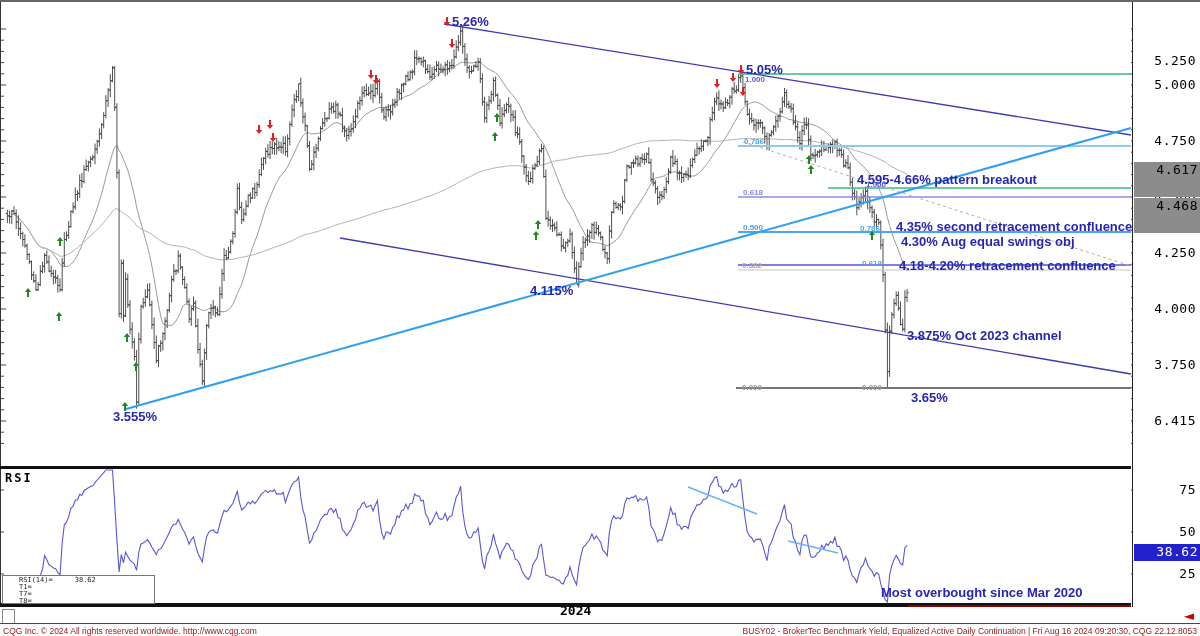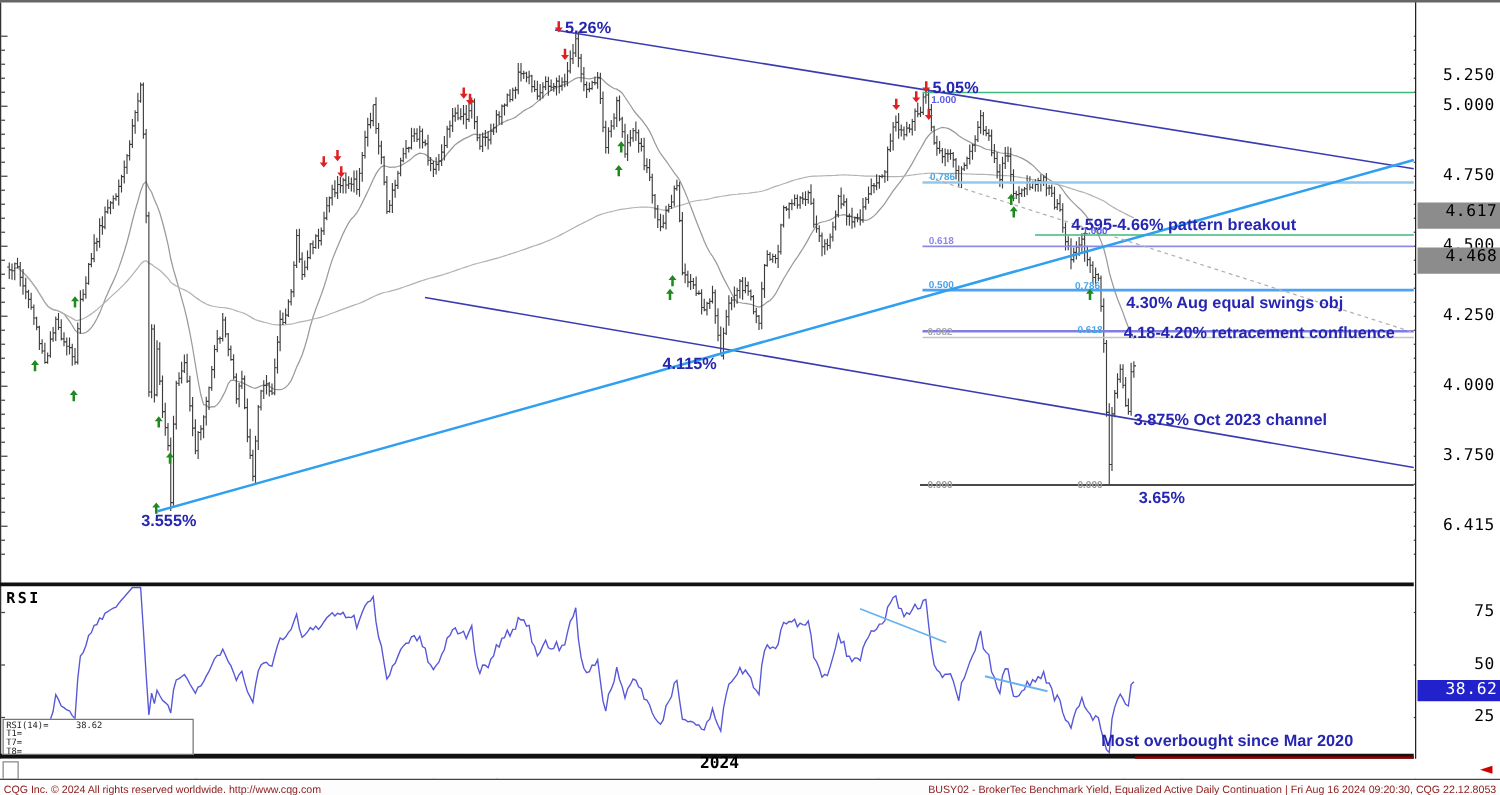--- a/index.html
+++ b/index.html
@@ -8,21 +8,21 @@
   #chart-svg{position:absolute;left:0;top:0;z-index:1;}
   .layer{position:absolute;left:0;top:0;width:1200px;height:636px;z-index:3;pointer-events:none;}
   .annot{position:absolute;font-family:"Liberation Sans",sans-serif;font-size:13px;font-weight:600;
          color:#2626b2;white-space:nowrap;}
   .fiblabel{position:absolute;font-family:"Liberation Sans",sans-serif;font-size:8px;font-weight:600;
          white-space:nowrap;}
   #right-axis{position:absolute;left:1132px;top:0;width:68px;height:623px;background:#ffffff;z-index:2;
          border-left:1px solid #222;}
   .plabel{position:absolute;left:1138px;width:58px;text-align:right;z-index:3;
           font-family:"DejaVu Sans Mono",monospace;font-size:13px;color:#000;letter-spacing:0.5px;}
-  .pbox{position:absolute;left:1134px;width:66px;height:21px;z-index:4;background:#8c8c8c;color:#000;
+  .pbox{position:absolute;left:1134px;width:66px;height:35px;z-index:4;background:#8c8c8c;color:#000;
         font-family:"DejaVu Sans Mono",monospace;font-size:13px;text-align:right;letter-spacing:0.5px;
         line-height:16px;padding-right:2px;box-sizing:border-box;}
   #rsi-value-box{position:absolute;left:1134px;width:66px;height:17px;z-index:4;background:#2222cc;color:#fff;
         font-family:"DejaVu Sans Mono",monospace;font-size:13px;text-align:right;letter-spacing:0.5px;
         line-height:16px;padding-right:2px;box-sizing:border-box;}
   #top-border{position:absolute;left:0;top:0;width:1200px;height:2px;background:#666;z-index:5;}
   #left-border{position:absolute;left:0;top:2px;width:1px;height:621px;background:#333;z-index:5;}
   #panel-divider{position:absolute;left:0;top:466px;width:1131px;height:3px;background:#111;z-index:5;}
   #rsi-bottom{position:absolute;left:0;top:603px;width:1131px;height:4px;background:#111;z-index:5;}
   #future-red-line{position:absolute;top:605px;height:2px;background:#8b0000;z-index:6;}
@@ -37,21 +37,21 @@
           font-family:"DejaVu Sans",sans-serif;}
   #status-bar{position:absolute;left:0;top:623px;width:1200px;height:13px;background:#fdfdfd;
           border-top:1px solid #444;z-index:6;font-family:"Liberation Sans",sans-serif;font-size:8.5px;
           color:#8a1a1a;}
   #status-left{position:absolute;left:3px;top:2px;}
   #status-right{position:absolute;right:3px;top:2px;}
   #rsi-title{position:absolute;left:5px;top:471px;font-family:"DejaVu Sans Mono",monospace;
           font-weight:700;font-size:12px;letter-spacing:2px;color:#000;z-index:6;}
   #rsi-legend{position:absolute;left:2px;top:575px;width:153px;height:29px;border:1px solid #777;
           background:#fff;z-index:6;font-family:"DejaVu Sans Mono",monospace;font-size:7px;color:#222;
-          line-height:7px;padding:1px 2px;box-sizing:border-box;}
+          line-height:7px;padding:1px 16px;box-sizing:border-box;}
   .legrow{height:7px;}
   .legval{margin-left:22px;}
 </style>
 </head>
 <body>
 
 <div id="app">
   <svg id="chart-svg" width="1200" height="636">
       <path d="M11.8 214.5L14 214.2L16.2 215.8L18.4 217.9L20.6 220.1L22.8 222.6L24.9 225.1L27.1 228.1L29.3 231.1L31.5 234.8L33.7 238.3L35.9 242L38.1 244.8L40.3 246.5L42.5 247.7L44.6 248.1L46.8 248.8L49 249.9L51.2 251.1L53.4 254L55.6 256.9L57.8 260.4L60 264.1L62.2 266L64.3 266.5L66.5 266.6L68.7 266L70.9 264.4L73.1 262.1L75.3 258.9L77.5 255L79.7 250.3L81.9 245.1L84 239.6L86.2 234.6L88.4 229.7L90.6 225.1L92.8 220.1L95 214.3L97.2 208L99.4 201.2L101.6 193.8L103.7 185.8L105.9 176.8L108.1 168.5L110.3 161L112.5 153L114.7 147.3L116.9 145.5L119.1 150.5L121.3 153.8L123.5 159.6L125.6 164.3L127.8 170.2L130 177.8L132.2 186.2L134.4 195.5L136.6 207L138.8 215.7L141 223.2L143.2 230.9L145.3 238.7L147.5 246.5L149.7 255.6L151.9 266.2L154.1 278.2L156.3 291.6L158.5 304.8L160.7 316L162.9 323.7L165 324.1L167.2 326.3L169.4 325.3L171.6 325.4L173.8 323.7L176 321L178.2 316.9L180.4 312.6L182.6 306.8L184.7 304.3L186.9 304.1L189.1 304.9L191.3 305.4L193.5 306L195.7 307.1L197.9 308.2L200.1 309.3L202.3 310.2L204.4 310.6L206.6 309.7L208.8 308.7L211 308.1L213.2 308L215.4 308.8L217.6 310.5L219.8 311.6L222 311.7L224.1 311.7L226.3 311.2L228.5 309.9L230.7 307.7L232.9 304.5L235.1 299.4L237.3 293.7L239.5 289.1L241.7 284L243.8 277.6L246 270L248.2 261.2L250.4 253.8L252.6 247.3L254.8 241.6L257 235.7L259.2 229.4L261.4 222.3L263.5 214.9L265.7 208.1L267.9 202.4L270.1 197.2L272.3 192L274.5 186.9L276.7 182.4L278.9 178.3L281.1 175.2L283.2 173.1L285.4 170.4L287.6 166.6L289.8 162.3L292 157.7L294.2 153.2L296.4 148.4L298.6 143.4L300.8 139.1L302.9 135.9L305.1 133.5L307.3 132.6L309.5 133.2L311.7 133.8L313.9 133.7L316.1 133.7L318.3 133.2L320.5 132.5L322.6 131.3L324.8 130L327 128.6L329.2 126.9L331.4 124.8L333.6 123.5L335.8 122.6L338 122.8L340.2 123.5L342.4 125L344.5 127.3L346.7 128.8L348.9 129.5L351.1 129.6L353.3 128.5L355.5 126L357.7 123.1L359.9 120.6L362.1 118L364.2 115.7L366.4 114.1L368.6 112.7L370.8 111.3L373 110.3L375.2 109.3L377.4 108.1L379.6 107.4L381.8 107.7L383.9 107.8L386.1 107.6L388.3 106.7L390.5 105.8L392.7 104.3L394.9 102.9L397.1 101.2L399.3 99.8L401.5 98.3L403.6 97.4L405.8 96.3L408 95.6L410.2 94.8L412.4 93.7L414.6 92L416.8 90.4L419 88.7L421.2 87.4L423.3 86.4L425.5 85.1L427.7 83.3L429.9 81.3L432.1 79.7L434.3 77.7L436.5 75.5L438.7 73.8L440.9 72.3L443 71.2L445.2 69.8L447.4 69.1L449.6 68.2L451.8 67.7L454 66.6L456.2 65.4L458.4 64L460.6 62.7L462.7 62.1L464.9 62.1L467.1 62.4L469.3 62.9L471.5 63L473.7 62.7L475.9 62.2L478.1 61.7L480.3 62.1L482.4 63.9L484.6 66.2L486.8 67.9L489 69.4L491.2 70.8L493.4 71.3L495.6 72.7L497.8 74.6L500 77.8L502.1 81L504.3 84.2L506.5 87.7L508.7 90.6L510.9 93.2L513.1 95.6L515.3 98.5L517.5 101.5L519.7 105.1L521.8 109.4L524 114.4L526.2 119L528.4 122.8L530.6 125.7L532.8 128.7L535 131.8L537.2 135L539.4 138.3L541.5 140.9L543.7 144.2L545.9 148.8L548.1 153.8L550.3 159.3L552.5 165L554.7 170.8L556.9 176.6L559.1 182.2L561.3 187.6L563.4 193L565.6 197.8L567.8 201.8L570 205L572.2 208.7L574.4 212.8L576.6 217.9L578.8 222.5L581 226.7L583.1 230.6L585.3 234.8L587.5 239L589.7 241.7L591.9 242L594.1 242.6L596.3 242.7L598.5 243.1L600.7 243.5L602.8 244.2L605 245.1L607.2 245.7L609.4 244.9L611.6 243.4L613.8 241.7L616 240.4L618.2 238.1L620.4 235.2L622.5 231.2L624.7 227.1L626.9 223L629.1 219.4L631.3 215.7L633.5 212.2L635.7 208.7L637.9 205.8L640.1 202.3L642.2 199L644.4 195.5L646.6 191.5L648.8 187.4L651 183.9L653.2 180.3L655.4 178.3L657.6 177.6L659.8 177.2L661.9 176.6L664.1 175.9L666.3 174.7L668.5 173.3L670.7 172.2L672.9 172.1L675.1 171.8L677.3 172.3L679.5 172.7L681.6 173.6L683.8 174.1L686 174.9L688.2 175.7L690.4 175.9L692.6 176.2L694.8 175.8L697 174.4L699.2 172.7L701.3 170.7L703.5 168L705.7 165.5L707.9 162.7L710.1 159.3L712.3 156.1L714.5 152.7L716.7 149.9L718.9 147.1L721 144.3L723.2 141.2L725.4 137.9L727.6 134.3L729.8 130.7L732 126.6L734.2 122.6L736.4 119L738.6 115.1L740.7 111.3L742.9 108.4L745.1 106.2L747.3 104.6L749.5 103.6L751.7 102.6L753.9 102L756.1 102.2L758.3 102.7L760.4 103.7L762.6 105.1L764.8 106.6L767 108.6L769.2 110L771.4 111.4L773.6 112.5L775.8 113.6L778 114.9L780.1 115.9L782.3 116.5L784.5 117.2L786.7 118.5L788.9 119.4L791.1 119.8L793.3 120.2L795.5 120.5L797.7 121.4L799.9 122.2L802 122.6L804.2 122.7L806.4 122.8L808.6 123.3L810.8 124.2L813 124.7L815.2 125.6L817.4 126.5L819.6 127.7L821.7 128.9L823.9 130.5L826.1 132.1L828.3 134.3L830.5 136.7L832.7 138.7L834.9 140.4L837.1 142.4L839.3 143.7L841.4 145L843.6 146.4L845.8 147.3L848 149.1L850.2 151.8L852.4 155.1L854.6 157.8L856.8 160.3L859 162.5L861.1 164.5L863.3 166.6L865.5 168.6L867.7 171.2L869.9 174L872.1 177.2L874.3 180.7L876.5 184.3L878.7 187.9L880.8 192.9L883 198.8L885.2 207.3L887.4 217.7L889.6 225.5L891.8 232.8L894 239.2L896.2 244.6L898.4 250.1L900.5 256.2L902.7 261.9L904.9 266.5L907.1 271" fill="none" stroke="#9a9a9a" stroke-width="1"></path>
       <path d="M11.8 214.5L14 214.2L16.2 215.8L18.4 217.9L20.6 220.1L22.8 222.6L24.9 225.1L27.1 228.1L29.3 231.1L31.5 234.8L33.7 238.3L35.9 242L38.1 244.8L40.3 246.5L42.5 247.7L44.6 248.1L46.8 248.8L49 249.9L51.2 251.1L53.4 252.2L55.6 253.4L57.8 254.7L60 256.1L62.2 256.4L64.3 255.7L66.5 255L68.7 254L70.9 252.6L73.1 251.1L75.3 249.4L77.5 247.7L79.7 245.7L81.9 243.9L84 241.8L86.2 239.8L88.4 237.7L90.6 235.7L92.8 233.7L95 231.7L97.2 229.5L99.4 227.3L101.6 225L103.7 222.5L105.9 219.9L108.1 217.1L110.3 214.3L112.5 211.3L114.7 209.2L116.9 208.5L119.1 210.5L121.3 211.5L123.5 213.4L125.6 214.6L127.8 216.2L130 218.2L132.2 220.4L134.4 222.7L136.6 225.7L138.8 227.5L141 228.8L143.2 230L145.3 231L147.5 231.9L149.7 233L151.9 234.4L154.1 236L156.3 237.8L158.5 239.3L160.7 240.8L162.9 242.1L165 243.2L167.2 244.1L169.4 244.8L171.6 245.2L173.8 245.6L176 245.9L178.2 246L180.4 246.3L182.6 246.7L184.7 247.2L186.9 247.8L189.1 248.7L191.3 249.4L193.5 250L195.7 250.9L197.9 252L200.1 253.3L202.3 254.7L204.4 255.8L206.6 256.5L208.8 257.1L211 257.7L213.2 258.2L215.4 258.8L217.6 259.4L219.8 259.7L222 259.8L224.1 259.8L226.3 259.8L228.5 259.7L230.7 259.5L232.9 259.3L235.1 258.8L237.3 258.2L239.5 257.7L241.7 257.3L243.8 256.9L246 256.5L248.2 255.9L250.4 255.4L252.6 254.8L254.8 254.3L257 253.7L259.2 253L261.4 252.2L263.5 251.4L265.7 250.6L267.9 249.8L270.1 248.9L272.3 248.1L274.5 247.3L276.7 246.5L278.9 245.7L281.1 244.9L283.2 244.1L285.4 243.4L287.6 242.6L289.8 241.7L292 240.7L294.2 239.6L296.4 238.5L298.6 237.4L300.8 236.4L302.9 235.5L305.1 234.7L307.3 234L309.5 233.6L311.7 233.1L313.9 232.5L316.1 231.9L318.3 231.3L320.5 230.5L322.6 229.8L324.8 229L327 228.3L329.2 227.5L331.4 226.7L333.6 225.9L335.8 225.1L338 224.4L340.2 223.7L342.4 223L344.5 222.4L346.7 221.9L348.9 221.3L351.1 220.7L353.3 220.1L355.5 219.4L357.7 218.7L359.9 218L362.1 217.2L364.2 216.5L366.4 215.7L368.6 215L370.8 214.2L373 213.5L375.2 212.8L377.4 212L379.6 211.3L381.8 210.8L383.9 210.2L386.1 209.6L388.3 209.1L390.5 208.5L392.7 207.9L394.9 207.3L397.1 206.7L399.3 206.1L401.5 205.4L403.6 204.7L405.8 204L408 203.3L410.2 202.6L412.4 201.9L414.6 201.2L416.8 200.4L419 199.7L421.2 198.9L423.3 198.1L425.5 197.3L427.7 196.6L429.9 195.9L432.1 195.1L434.3 194.3L436.5 193.4L438.7 192.5L440.9 191.6L443 190.6L445.2 189.6L447.4 188.5L449.6 187.3L451.8 186.2L454 185L456.2 183.8L458.4 182.6L460.6 181.4L462.7 180.3L464.9 179.2L467.1 178.1L469.3 177L471.5 175.9L473.7 174.8L475.9 173.6L478.1 172.5L480.3 171.7L482.4 171L484.6 170.4L486.8 169.8L489 169.3L491.2 168.8L493.4 168.2L495.6 167.7L497.8 167.3L500 167.1L502.1 166.8L504.3 166.5L506.5 166.2L508.7 166L510.9 165.8L513.1 165.7L515.3 165.7L517.5 165.7L519.7 165.8L521.8 166.1L524 166.5L526.2 167L528.4 167.6L530.6 168L532.8 168L535 167.2L537.2 166.7L539.4 165.8L541.5 165.1L543.7 164.4L545.9 163.9L548.1 163.2L550.3 162.5L552.5 161.6L554.7 161L556.9 160.6L559.1 160.3L561.3 160L563.4 159.8L565.6 159.5L567.8 159L570 158.4L572.2 157.9L574.4 157.5L576.6 157.2L578.8 156.8L581 156.5L583.1 156.1L585.3 155.8L587.5 155.6L589.7 155.4L591.9 155.1L594.1 155L596.3 154.8L598.5 154.6L600.7 154.3L602.8 154L605 153.7L607.2 153.4L609.4 153L611.6 152.4L613.8 151.7L616 150.8L618.2 149.9L620.4 149.1L622.5 148.5L624.7 147.8L626.9 147L629.1 146.3L631.3 145.5L633.5 144.7L635.7 144L637.9 143.4L640.1 142.9L642.2 142.4L644.4 141.9L646.6 141.4L648.8 141.1L651 140.9L653.2 140.9L655.4 140.8L657.6 140.7L659.8 140.6L661.9 140.5L664.1 140.5L666.3 140.4L668.5 140.3L670.7 140.1L672.9 140L675.1 139.9L677.3 140L679.5 140.1L681.6 140.2L683.8 140.3L686 140.4L688.2 140.6L690.4 140.7L692.6 140.8L694.8 140.8L697 140.8L699.2 140.8L701.3 140.8L703.5 140.8L705.7 140.9L707.9 141.1L710.1 141.2L712.3 141.2L714.5 141.3L716.7 141.3L718.9 141.2L721 141.1L723.2 140.9L725.4 140.6L727.6 140.3L729.8 140L732 139.7L734.2 139.4L736.4 139.2L738.6 139L740.7 138.7L742.9 138.6L745.1 138.5L747.3 138.6L749.5 138.6L751.7 138.7L753.9 138.8L756.1 138.8L758.3 138.8L760.4 138.7L762.6 138.7L764.8 138.7L767 138.8L769.2 138.9L771.4 139L773.6 139.1L775.8 139.2L778 139.3L780.1 139.4L782.3 139.5L784.5 139.5L786.7 139.5L788.9 139.6L791.1 139.7L793.3 139.9L795.5 140.1L797.7 140.2L799.9 140.4L802 140.5L804.2 140.5L806.4 140.6L808.6 140.8L810.8 141.1L813 141.4L815.2 141.7L817.4 142.1L819.6 142.4L821.7 142.8L823.9 143.2L826.1 143.6L828.3 144L830.5 144.4L832.7 144.9L834.9 145.3L837.1 145.8L839.3 146.2L841.4 146.7L843.6 147.2L845.8 147.6L848 148.1L850.2 148.7L852.4 149.4L854.6 150.1L856.8 150.8L859 151.5L861.1 152.2L863.3 152.9L865.5 153.5L867.7 154.2L869.9 155L872.1 155.9L874.3 156.9L876.5 157.8L878.7 158.8L880.8 159.8L883 160.8L885.2 162.2L887.4 163.8L889.6 165.2L891.8 166.5L894 167.8L896.2 168.9L898.4 170L900.5 171.1L902.7 172.3L904.9 173.3L907.1 174.3" fill="none" stroke="#b2b2b2" stroke-width="1"></path>
@@ -257,20 +257,21 @@
       <div class="mlabel" style="left: 797px;">Jun</div>
       <div class="mlabel" style="left: 832px;">Jul</div>
       <div class="mlabel" style="left: 880px;">Aug</div>
       <div class="mlabel" style="left: 928px;">Sep</div>
       <div class="mlabel" style="left: 973px;">Oct</div>
       <div class="mlabel" style="left: 1023px;">Nov</div>
       <div class="mlabel" style="left: 1070px;">Dec</div>
       <div class="annot" style="left: 452px; top: 14px;">5.26%</div>
       <div class="annot" style="left: 746px; top: 62px;">5.05%</div>
       <div class="annot" style="left: 857px; top: 172px;">4.595-4.66% pattern breakout</div>
+      <div class="annot" style="left: 896px; top: 219px;">4.35% second retracement confluence</div>
       <div class="annot" style="left: 901px; top: 234px;">4.30% Aug equal swings obj</div>
       <div class="annot" style="left: 899px; top: 258px;">4.18-4.20% retracement confluence</div>
       <div class="annot" style="left: 530px; top: 283px;">4.115%</div>
       <div class="annot" style="left: 907px; top: 328px;">3.875% Oct 2023 channel</div>
       <div class="annot" style="left: 911px; top: 390px;">3.65%</div>
       <div class="annot" style="left: 113px; top: 409px;">3.555%</div>
       <div class="annot" style="left: 881px; top: 585px;">Most overbought since Mar 2020</div>
       <div class="fiblabel" style="left: 745px; top: 75px; color: rgb(90, 90, 232);">1.000</div>
       <div class="fiblabel" style="left: 744px; top: 137px; color: rgb(74, 168, 232);">0.786</div>
       <div class="fiblabel" style="left: 743px; top: 188px; color: rgb(138, 135, 230);">0.618</div>

